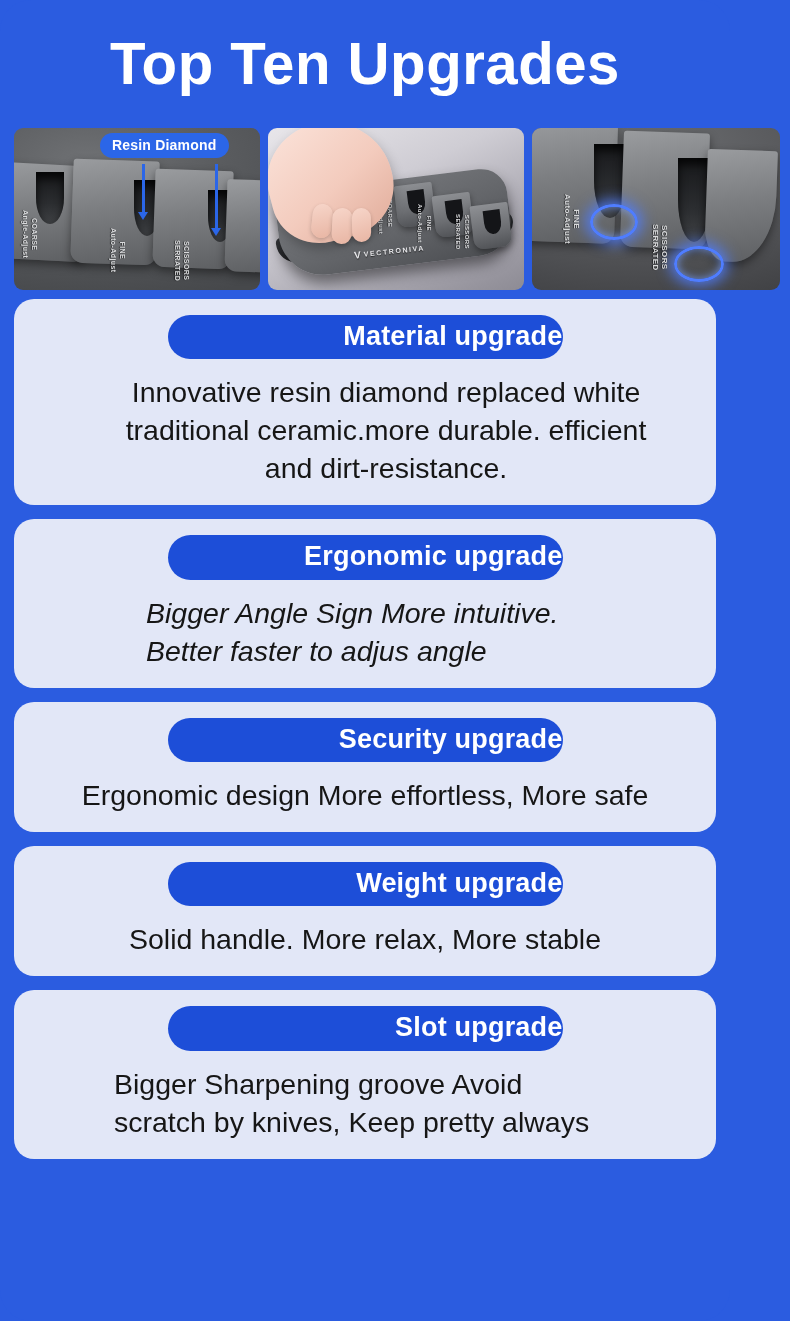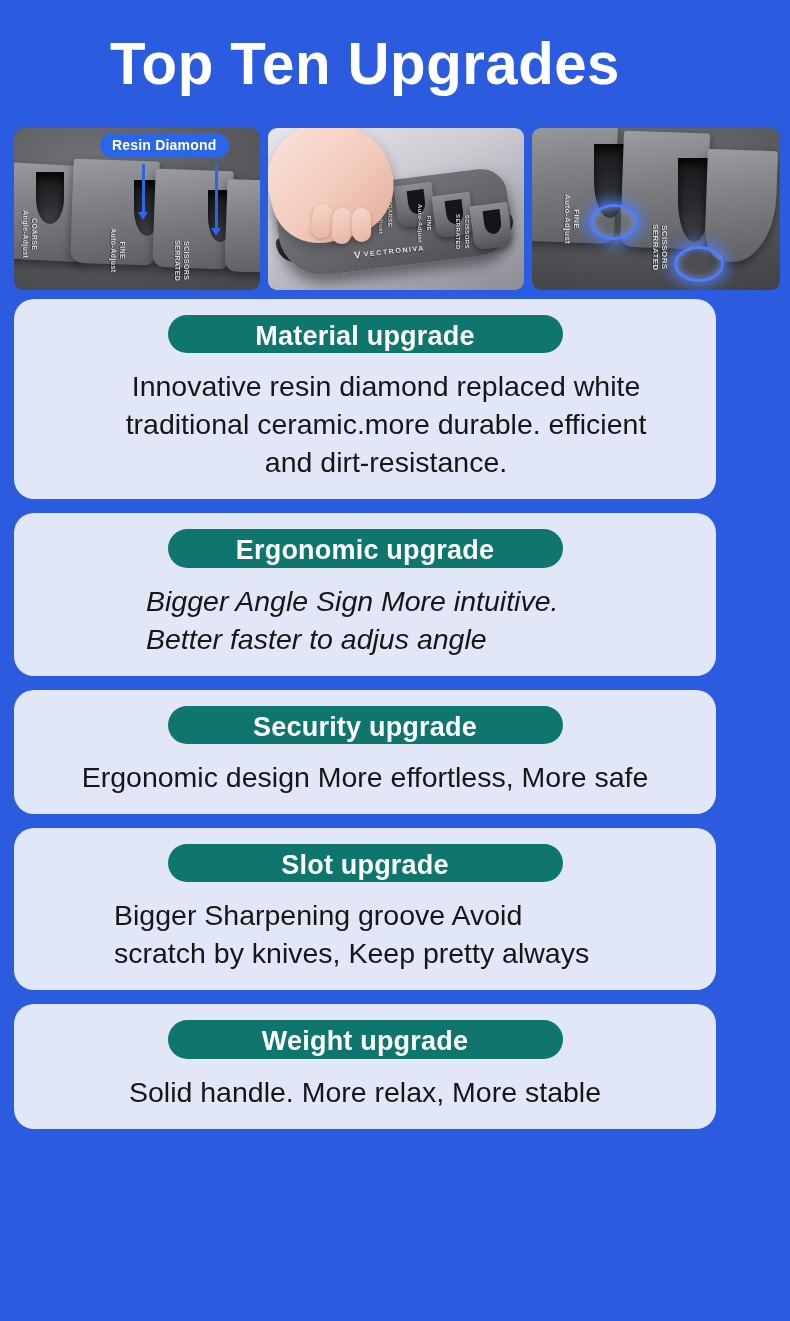--- a/index.html
+++ b/index.html
@@ -218,28 +218,28 @@
   .card {
     background: #E2E7F7;
     border-radius: 20px;
     padding: 16px 0 18px;
     box-sizing: border-box;
   }
   .pill {
     display: block;
     margin: 0 auto;
     width: 395px;
-    background: #0f766e;
+    background: #1d4ed8;
     color: #FFFFFF;
     font-family: "Liberation Sans Narrow", "Liberation Sans", sans-serif;
     font-size: 27px;
     font-weight: bold;
-    text-align: center;
+    text-align: right;
     border-radius: 24px;
-    padding: 7px 0 3px;
+    padding: 7px 0 9px;
     box-sizing: border-box;
     letter-spacing: .2px;
     line-height: 1.05;
   }
   .card-body {
     margin: 14px 0 0;
     color: #161616;
     font-size: 28.5px;
     line-height: 38px;
     white-space: pre-line;
@@ -354,25 +354,25 @@
       <p class="card-body body-indent">Bigger Angle Sign More intuitive.
 Better faster to adjus angle</p>
     </div>
 
     <div class="card">
       <div class="pill">Security upgrade</div>
       <p class="card-body body-center">Ergonomic design More effortless, More safe</p>
     </div>
 
     <div class="card">
+      <div class="pill">Weight upgrade</div>
+      <p class="card-body body-center">Solid handle. More relax, More stable</p>
+    </div>
+
+    <div class="card">
       <div class="pill">Slot upgrade</div>
       <p class="card-body body-indent2">Bigger Sharpening groove Avoid
 scratch by knives, Keep pretty always</p>
     </div>
 
-    <div class="card">
-      <div class="pill">Weight upgrade</div>
-      <p class="card-body body-center">Solid handle. More relax, More stable</p>
-    </div>
-
   </div>
 
 </div>
 
 </body></html>

